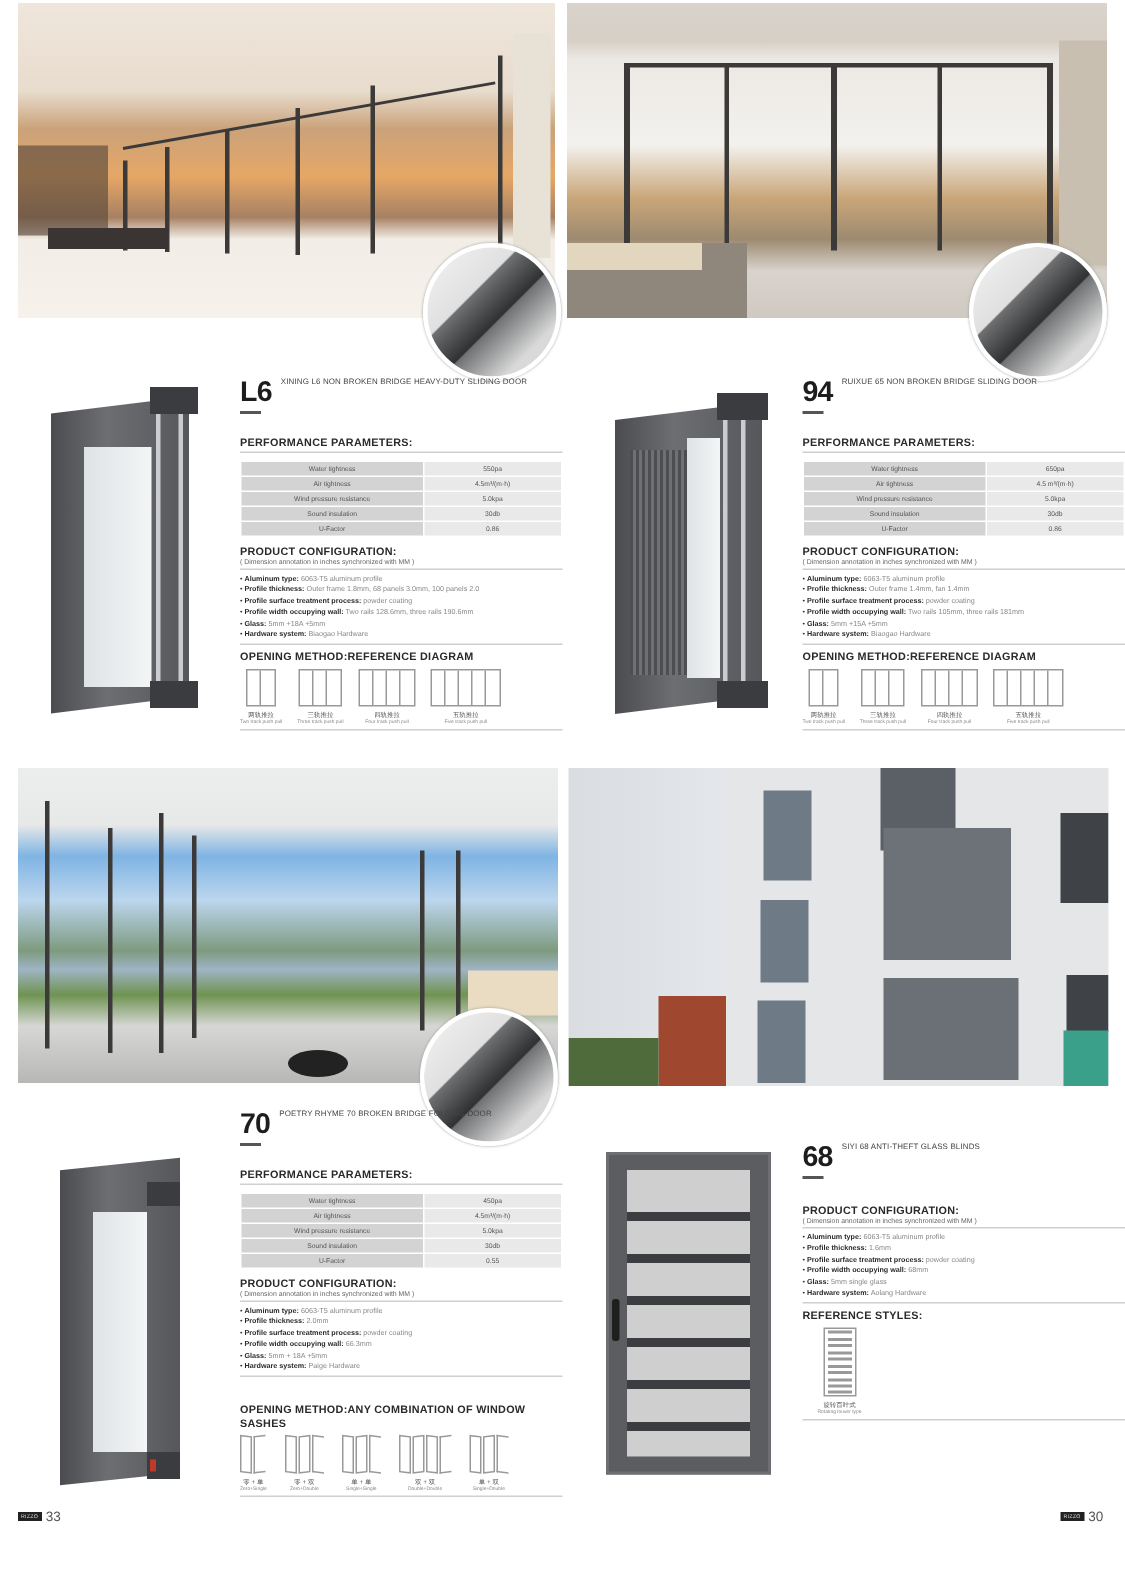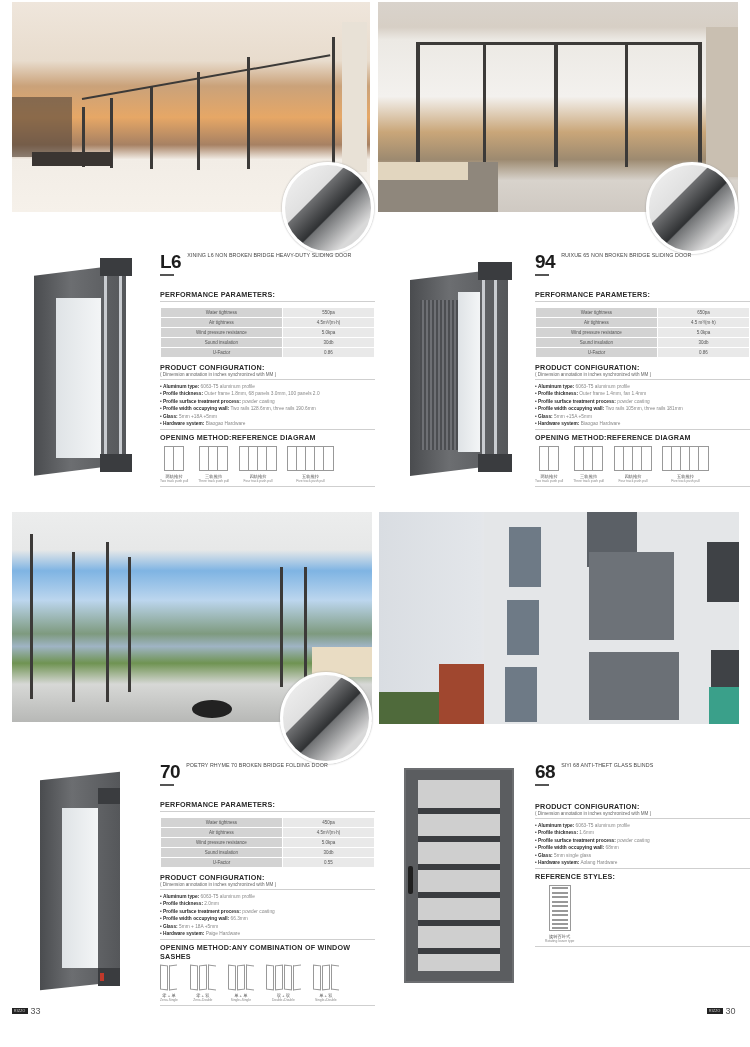--- a/index.html
+++ b/index.html
@@ -339,21 +339,21 @@
           <div class="pane"></div>
           <div class="pane"></div>
         </div>
         <div class="cn">五轨推拉</div>
         <div class="en">Five track push pull</div>
       </div>
   </div>
   <div class="rule" style="margin-top:3px;"></div>
 </div>
 
-<div class="block" style="left:160px;top:762px;">
+<div class="block" style="left:160px;top:740px;">
   <div class="model-row">
     <span class="model-num">70</span>
     <span class="model-title">POETRY RHYME 70 BROKEN BRIDGE FOLDING DOOR</span>
   </div>
   <div style="margin-top:14px;" class="sec-title">PERFORMANCE PARAMETERS:</div>
   <div class="rule"></div>
   <table class="perf">
     <tbody>
         <tr>
           <td class="k">Water tightness</td>
@@ -382,21 +382,21 @@
   <div class="rule"></div>
   <ul class="cfg">
     <li><b>Aluminum type:</b> <span>6063-T5 aluminum profile</span></li>
     <li><b>Profile thickness:</b> <span>2.0mm</span></li>
     <li><b>Profile surface treatment process:</b> <span>powder coating</span></li>
     <li><b>Profile width occupying wall:</b> <span>66.3mm</span></li>
     <li><b>Glass:</b> <span>5mm + 18A +5mm</span></li>
     <li><b>Hardware system:</b> <span>Paige Hardware</span></li>
   </ul>
   <div class="rule"></div>
-  <div style="margin-top:3px;" class="sec-title">OPENING METHOD:ANY COMBINATION OF WINDOW SASHES</div>
+  <div style="margin-top:17px;" class="sec-title">OPENING METHOD:ANY COMBINATION OF WINDOW SASHES</div>
   <div class="diagrams" style="gap:12px;">
     <div class="diag fold">
         <div class="panes">
           <div class="pane"></div>
           <div class="pane"></div>
         </div>
         <div class="cn">零 + 单</div>
         <div class="en">Zero+Single</div>
       </div>
     <div class="diag fold">

